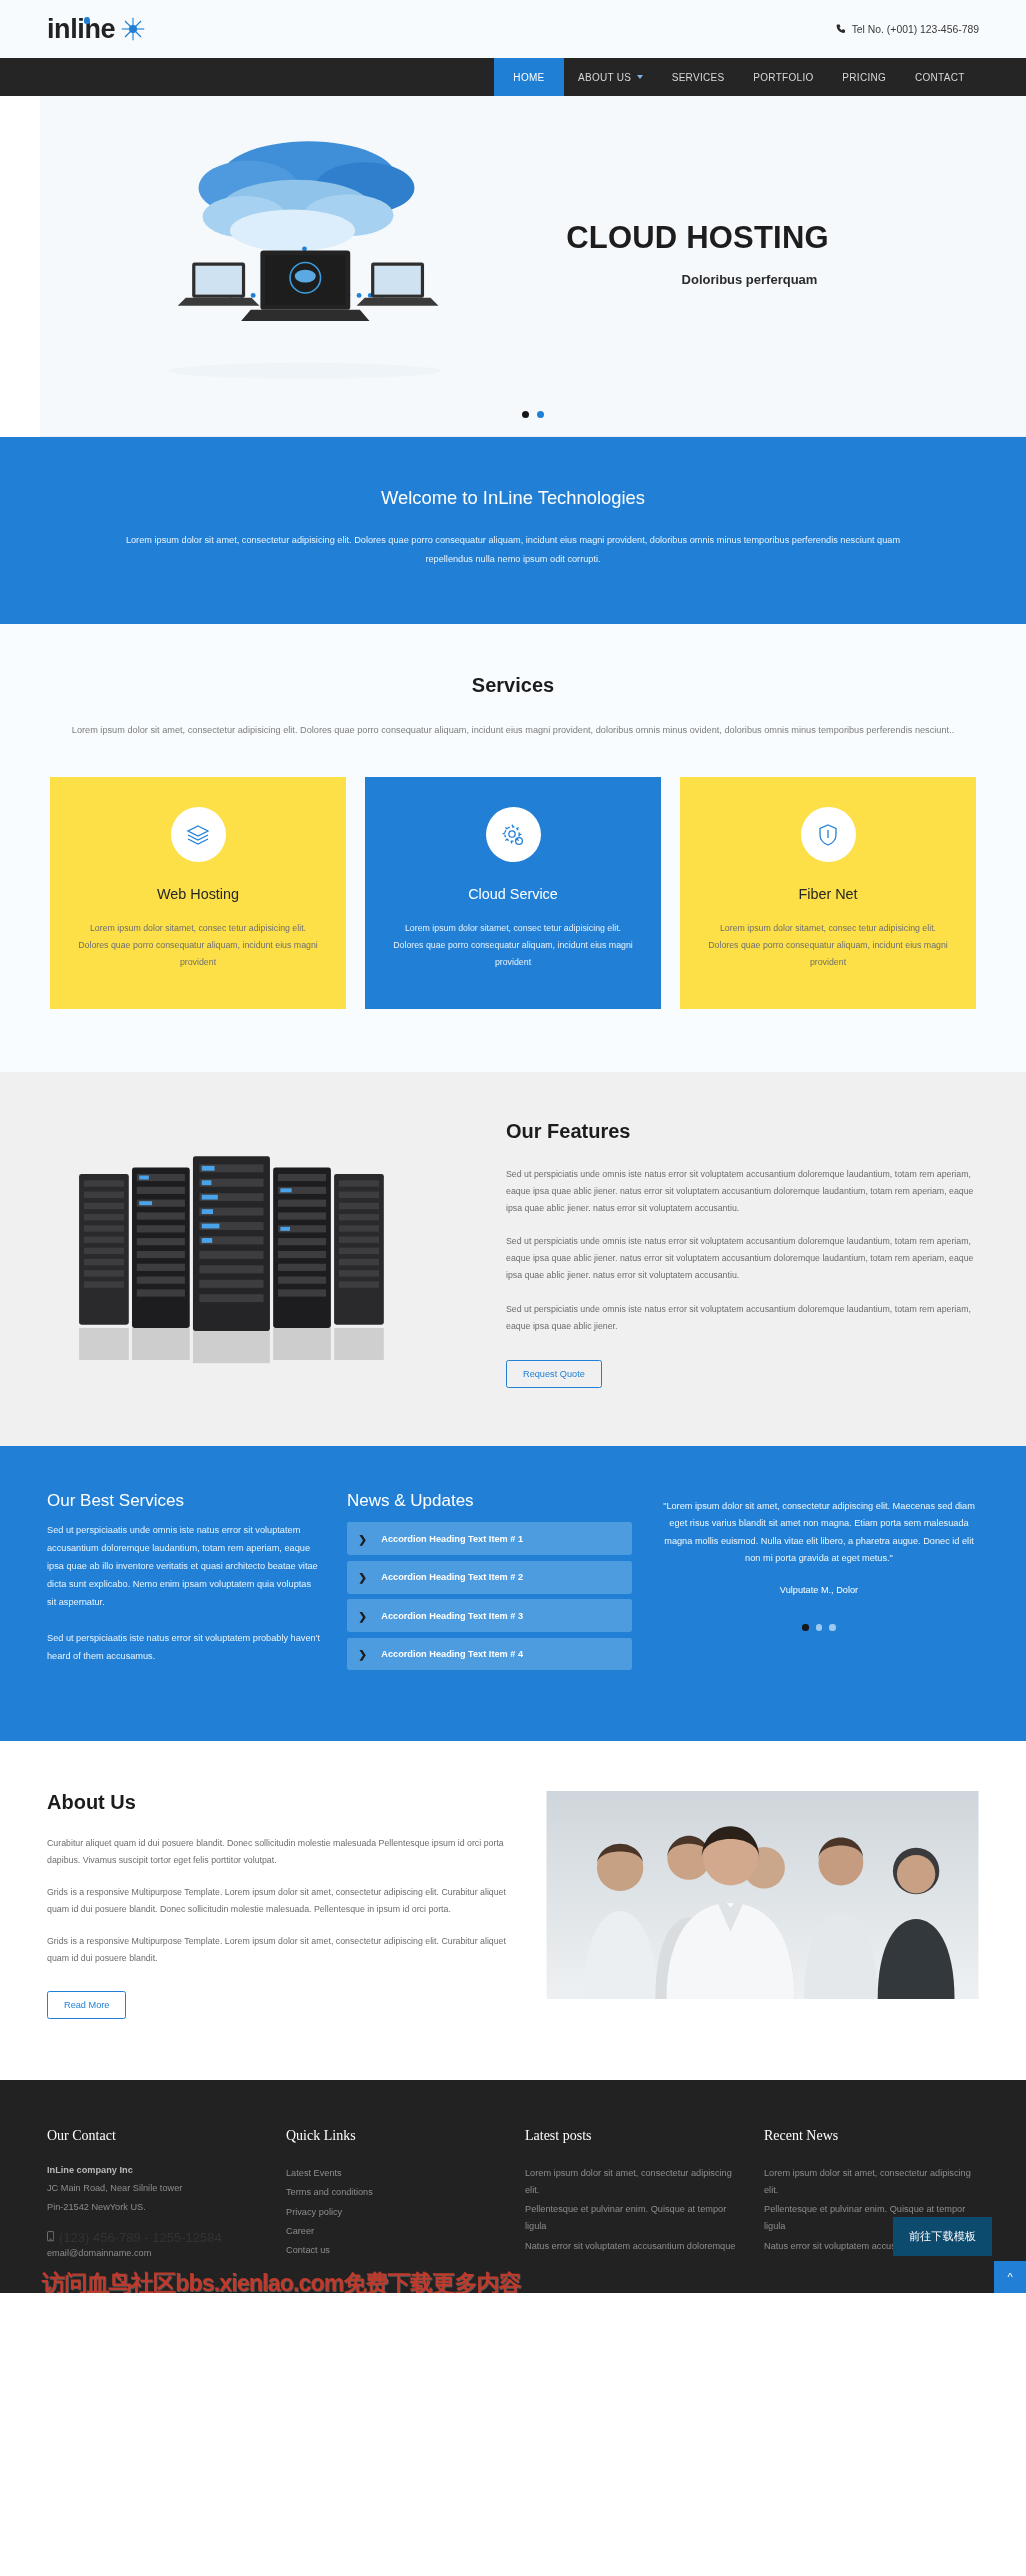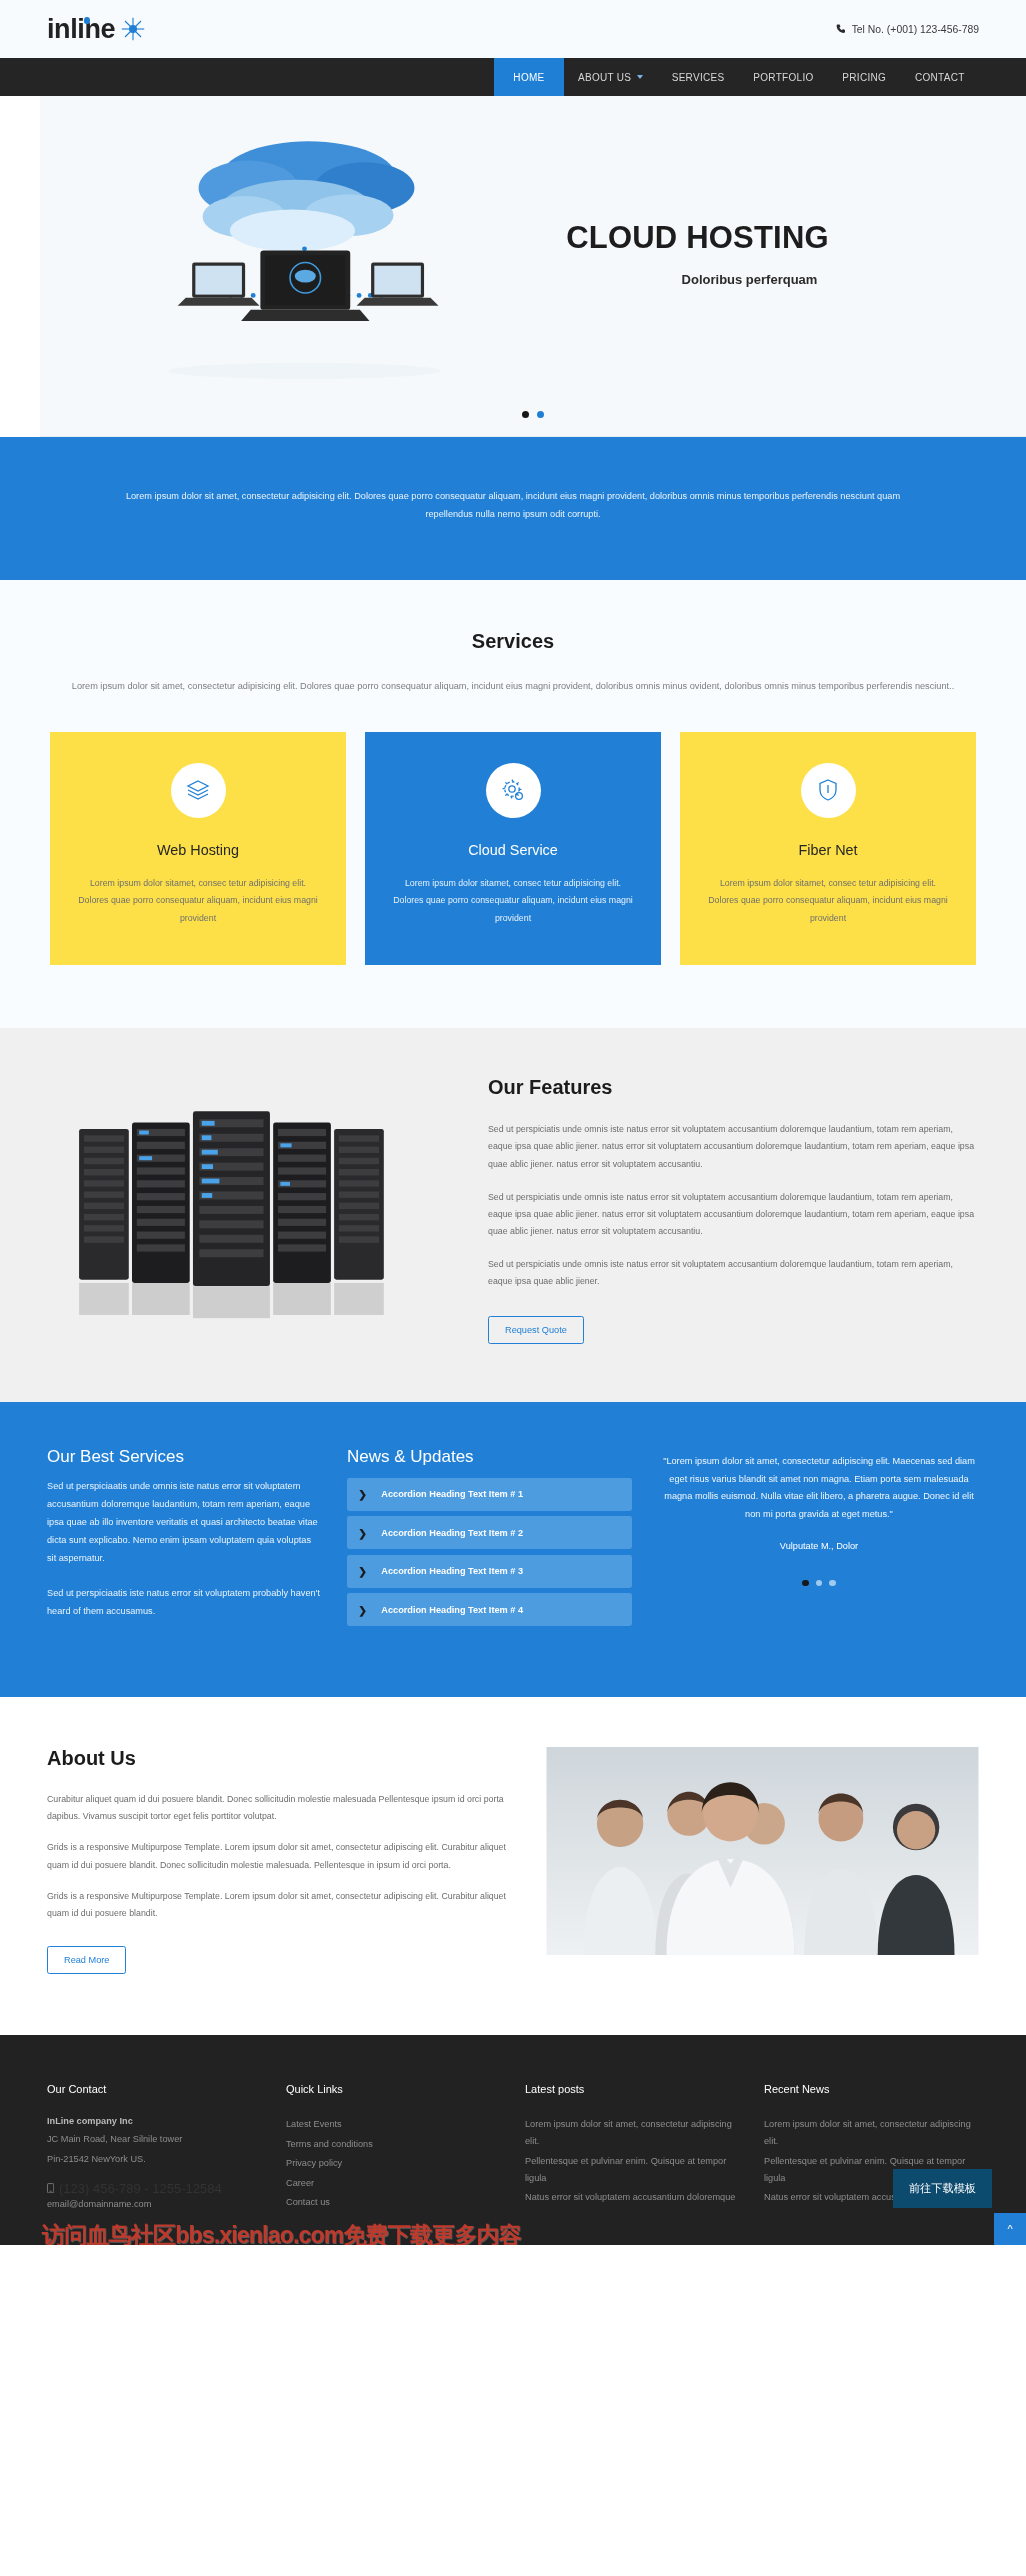--- a/index.html
+++ b/index.html
@@ -180,21 +180,21 @@
   .card h3 { font-size: 14.4px; font-weight: normal; color: #262626; margin-bottom: 17.6px; }
   .card.accent h3 { color: #fff; }
   .card p { font-size: 8.8px; line-height: 1.95; color: #6f6f6f; }
   .card.accent p { color: #e7f1fb; }
 
   
   .features {
     background: #f0f0f0;
     padding: 45px 0 58px;
     display: flex;
-    gap: 32px;
+    gap: 50px;
     padding-left: 47px;
     padding-right: 47px;
   }
   .feat-img { width: 409px; flex: none; padding-top: 14.4px; }
   .feat-body { flex: 1; padding-top: 3.2px; }
   .feat-body h2 {
     font-size: 20px;
     font-weight: bold;
     color: #1c1c1c;
     margin-bottom: 22.4px;
@@ -265,21 +265,21 @@
 
   
   .footer {
     background: #222222;
     padding: 48px 47px 29px;
     display: flex;
     gap: 24px;
     position: relative;
   }
   .fcol { flex: 1; }
-  .fcol h4 { color: #fff; font-size: 11px; font-weight: normal; margin-bottom: 21px; }
+  .fcol h4 { color: #fff; font-size: 14px; font-weight: normal; margin-bottom: 21px; font-family: Liberation Serif, serif; }
   .fcol .strong { color: #b9b9b9; font-size: 9.2px; font-weight: bold; margin-bottom: 4.8px; }
   .fcol p, .fcol a {
     display: block;
     color: #8d8d8d;
     font-size: 9.2px;
     line-height: 1.85;
     text-decoration: none;
     margin-bottom: 2.4px;
   }
   .fcol .spacer { height: 11.2px; }
@@ -429,20 +429,21 @@
       <div class="hero-title">CLOUD HOSTING</div>
       <div class="hero-sub">Doloribus perferquam</div>
     </div>
     <div class="hero-dots">
       <span></span>
       <span class="on"></span>
     </div>
   </section>
 
   <section class="welcome">
+    <h2>Welcome to InLine Technologies</h2>
     <p>Lorem ipsum dolor sit amet, consectetur adipisicing elit. Dolores quae porro consequatur aliquam, incidunt eius magni provident, doloribus omnis minus temporibus perferendis nesciunt quam repellendus nulla nemo ipsum odit corrupti.</p>
   </section>
 
   <section class="services">
     <h2 class="sec-title">Services</h2>
     <p class="sec-lead">Lorem ipsum dolor sit amet, consectetur adipisicing elit. Dolores quae porro consequatur aliquam, incidunt eius magni provident, doloribus omnis minus ovident, doloribus omnis minus temporibus perferendis nesciunt..</p>
     <div class="cards">
 
       <div class="card">
         <div class="circ">

